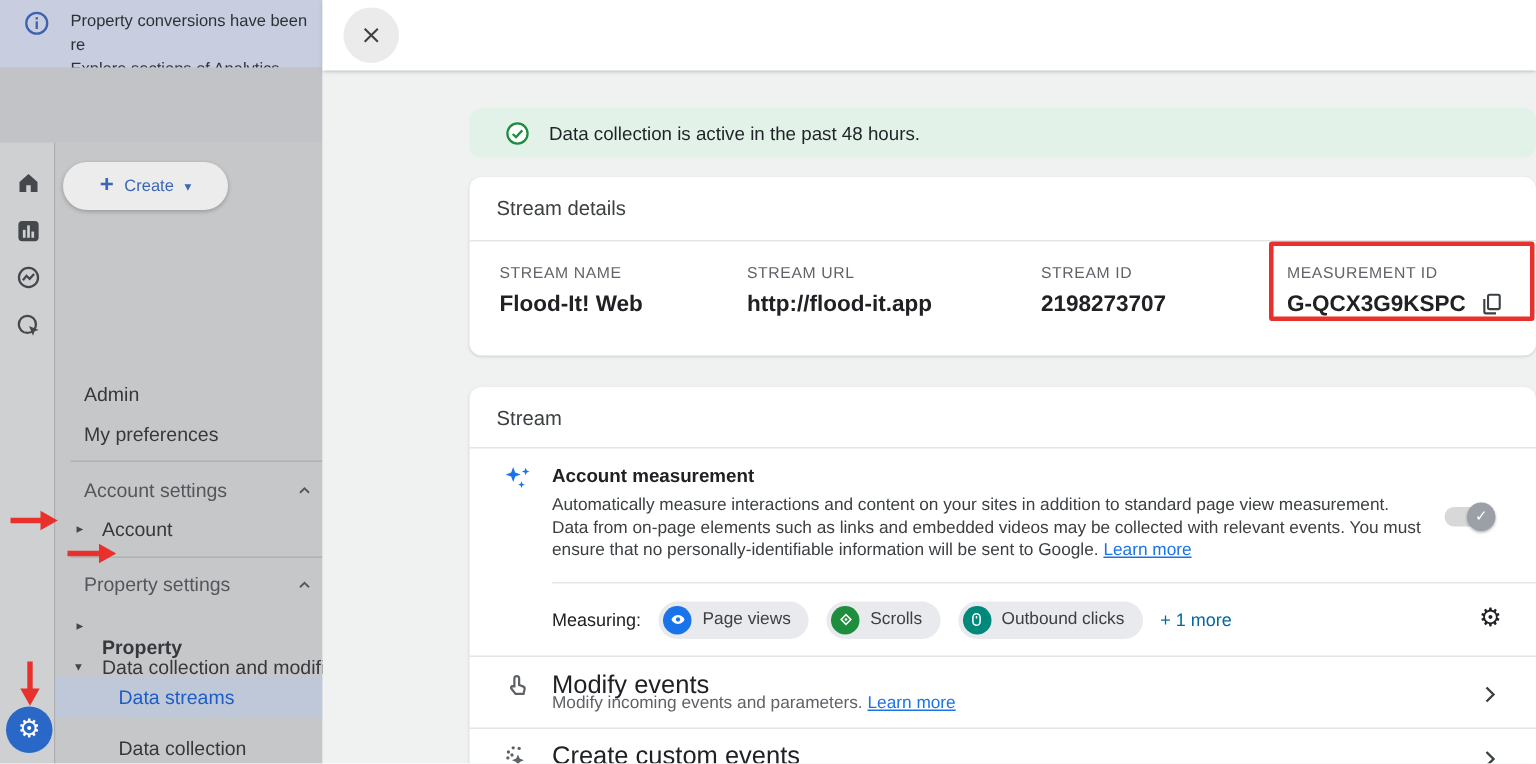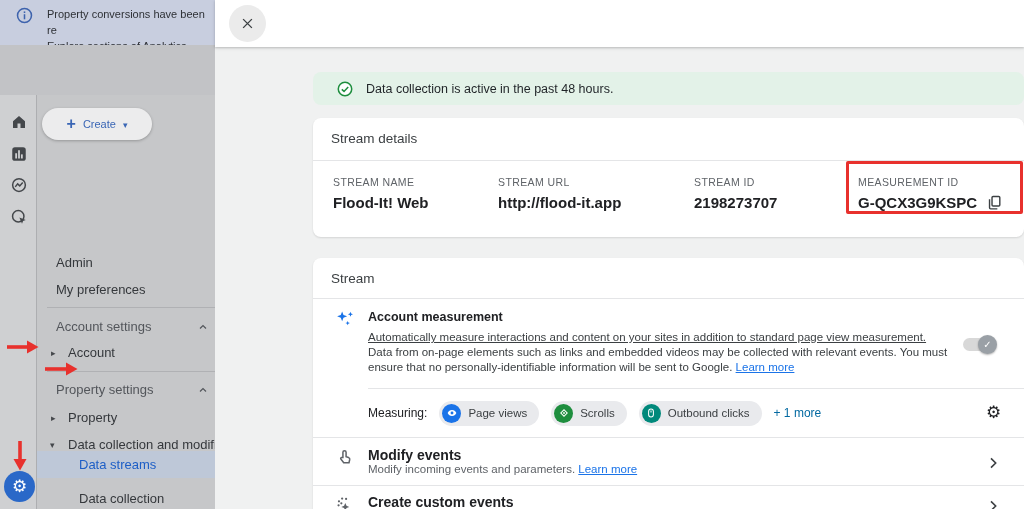--- a/index.html
+++ b/index.html
@@ -66,41 +66,41 @@
   .sd-col { position:absolute; top:58px; }
   .sd-label { font-size:10.5px; letter-spacing:.4px; color:#5f6368; }
   .sd-value { margin-top:6px; font-size:15px; font-weight:bold; color:#202124; white-space:nowrap;
     display:flex; align-items:center; gap:9px; }
   .copy-icon { width:17px; height:17px; color:#3c4043; }
 
   #events-card { top:211px; height:320px; }
   .em-icon { position:absolute; left:22px; top:51px; width:19px; height:19px; color:#1a73e8; }
   .em-title { position:absolute; left:55px; top:52px; font-size:12.5px; font-weight:bold; color:#202124; }
   .em-desc { position:absolute; left:55px; top:72px; width:600px; font-size:11.5px; line-height:15px; color:#3c4043; }
-  .em-desc .d1 { display:block;text-decoration:underline; }
+  .em-desc .d1 { display:block; }
   .link { color:#1a73e8; text-decoration:underline; cursor:pointer; }
   .toggle { position:absolute; left:650px; top:80px; width:32px; height:13px; background:#d8d8d8; border-radius:7px; }
   .toggle-knob { position:absolute; right:-2px; top:-3px; width:19px; height:19px; border-radius:50%;
     background:#9aa0a6; display:flex; align-items:center; justify-content:center;
     box-shadow:0 1px 2px rgba(0,0,0,.3); }
   .toggle-knob span { color:#fff; font-size:10px; line-height:1; font-family:"DejaVu Sans",sans-serif; }
 
   .measuring-row { position:absolute; left:55px; top:135px; right:20px; height:40px;
     display:flex; align-items:center; }
   .measuring-label { font-size:12px; color:#202124; font-weight:500; }
   .chip { display:flex; align-items:center; background:#e9eaed; border-radius:13px; height:25px;
     padding:2px 12px 2px 3px; margin-left:12px; gap:7px;text-align:center; }
   .chip-icon { width:19px; height:19px; border-radius:50%; display:flex; align-items:center; justify-content:center; }
   .chip-label { font-size:11.5px; color:#3c4043; white-space:nowrap; }
   .more-link { margin-left:12px; font-size:12px; color:#0369a1; white-space:nowrap; }
   .gear-inline { margin-left:auto; width:18px; height:18px; color:#202124; font-size:17px;
     line-height:1; font-family:"DejaVu Sans",sans-serif; }
 
   .event-row-icon { position:absolute; left:22px; width:19px; height:19px; color:#5f6368; }
-  .event-row-title { position:absolute; left:55px; font-size:14px; font-weight:bold; color:#202124; }
+  .event-row-title { position:absolute; left:55px; font-size:17px; font-weight:normal; color:#202124; }
   .event-row-desc { position:absolute; left:55px; font-size:11.5px; color:#5f6368; }
   .row-chevron { position:absolute; left:672px; width:16px; height:16px; color:#3c4043; }
 
   
   .annot { position:absolute; z-index:50; }
   #red-box { left:846px; top:161px; width:177px; height:53px; border:3px solid; border-radius:2px; }
 </style>
 </head>
 <body>
 
@@ -173,21 +173,21 @@
       <span class="nav-tri" style="left:14px; top:253px">▸</span>
       <div class="nav-item" style="left:31px; top:250px; font-weight:500">Account</div>
 
       <div class="nav-divider" style="top:276px"></div>
 
       <div class="nav-section" style="left:19px; top:287px">Property settings</div>
       <svg class="nav-chevron-up" style="left:160px; top:289px" viewBox="0 0 24 24">
         <polyline points="6,15 12,9 18,15" fill="none" stroke="currentColor" stroke-width="2.4"></polyline>
       </svg>
       <span class="nav-tri" style="left:14px; top:318px">▸</span>
-      <div class="nav-item" style="left:31px; top:315px; font-weight:400">Property</div>
+      <div class="nav-item" style="left:31px; top:329px; font-weight:700">Property</div>
 
       <span class="nav-tri" style="left:13px; top:345px">▾</span>
       <div class="nav-item" style="left:31px; top:342px; font-weight:500">Data collection and modifica..</div>
 
       <div class="nav-item nav-blue" style="left:42px; top:362px">Data streams</div>
       <div class="nav-item" style="left:42px; top:396px">Data collection</div>
 
     </div>
 
     <div class="gear-fab">

